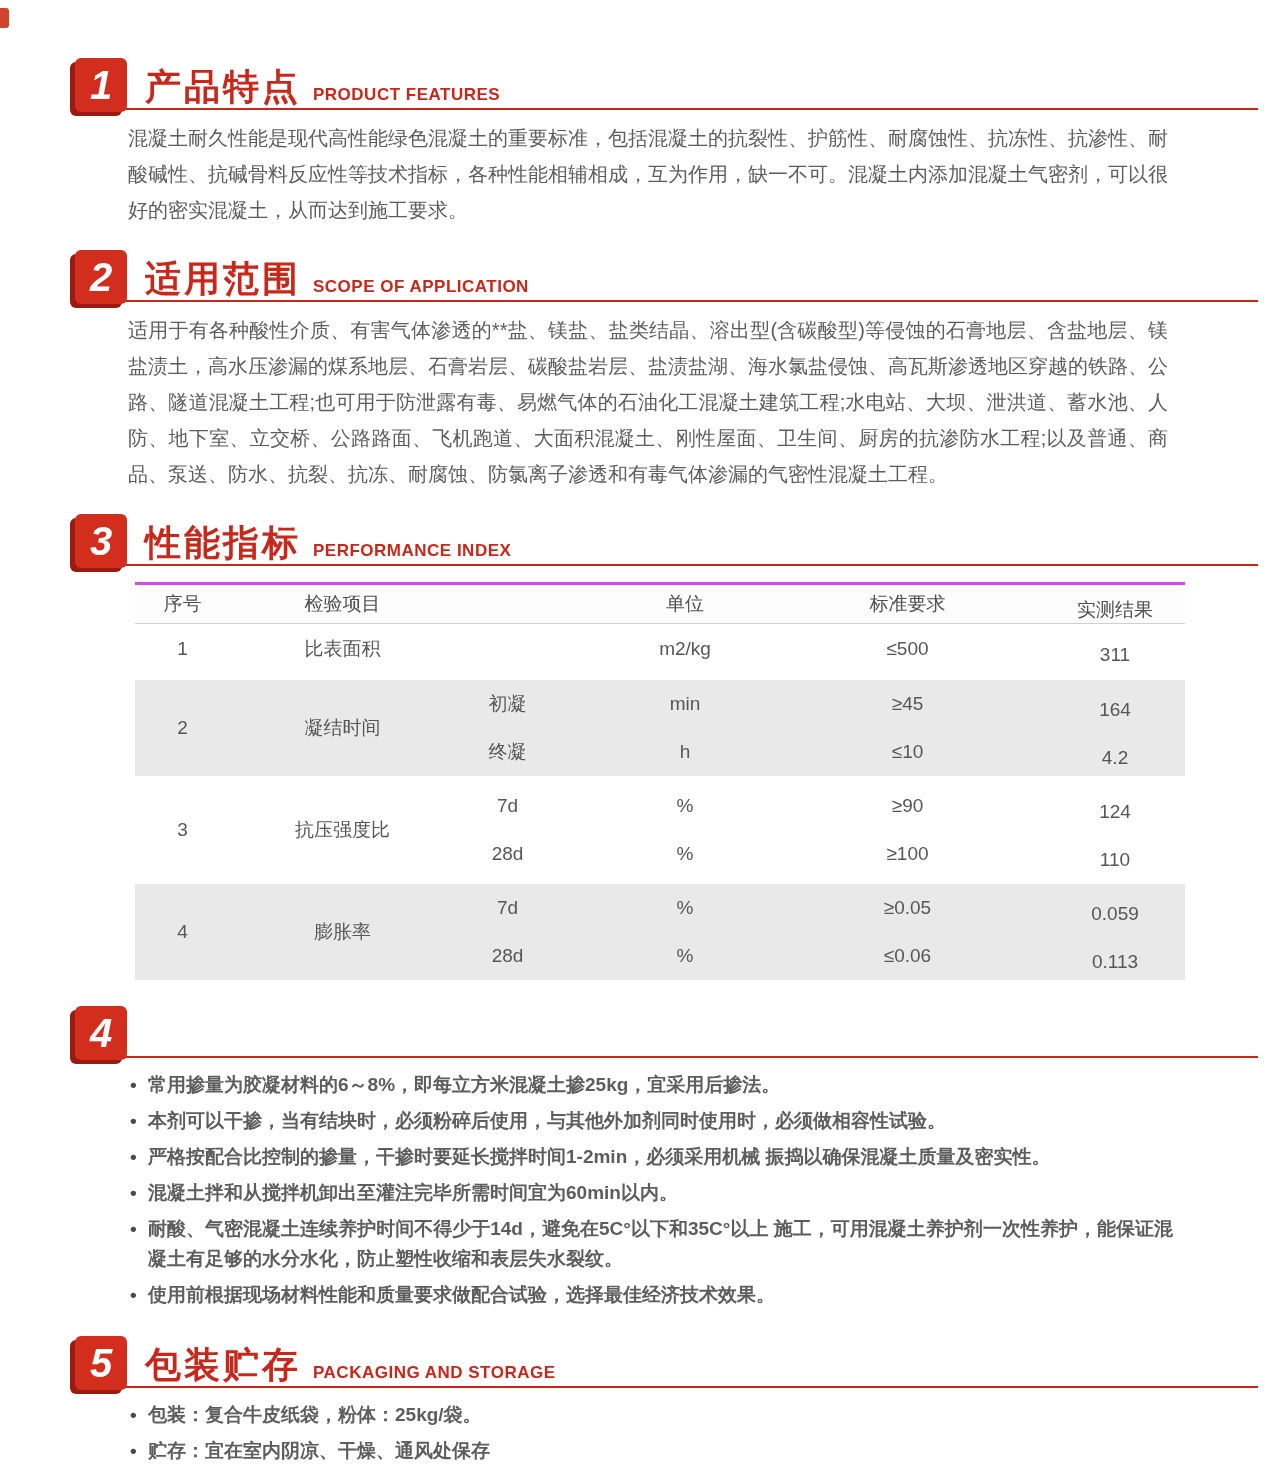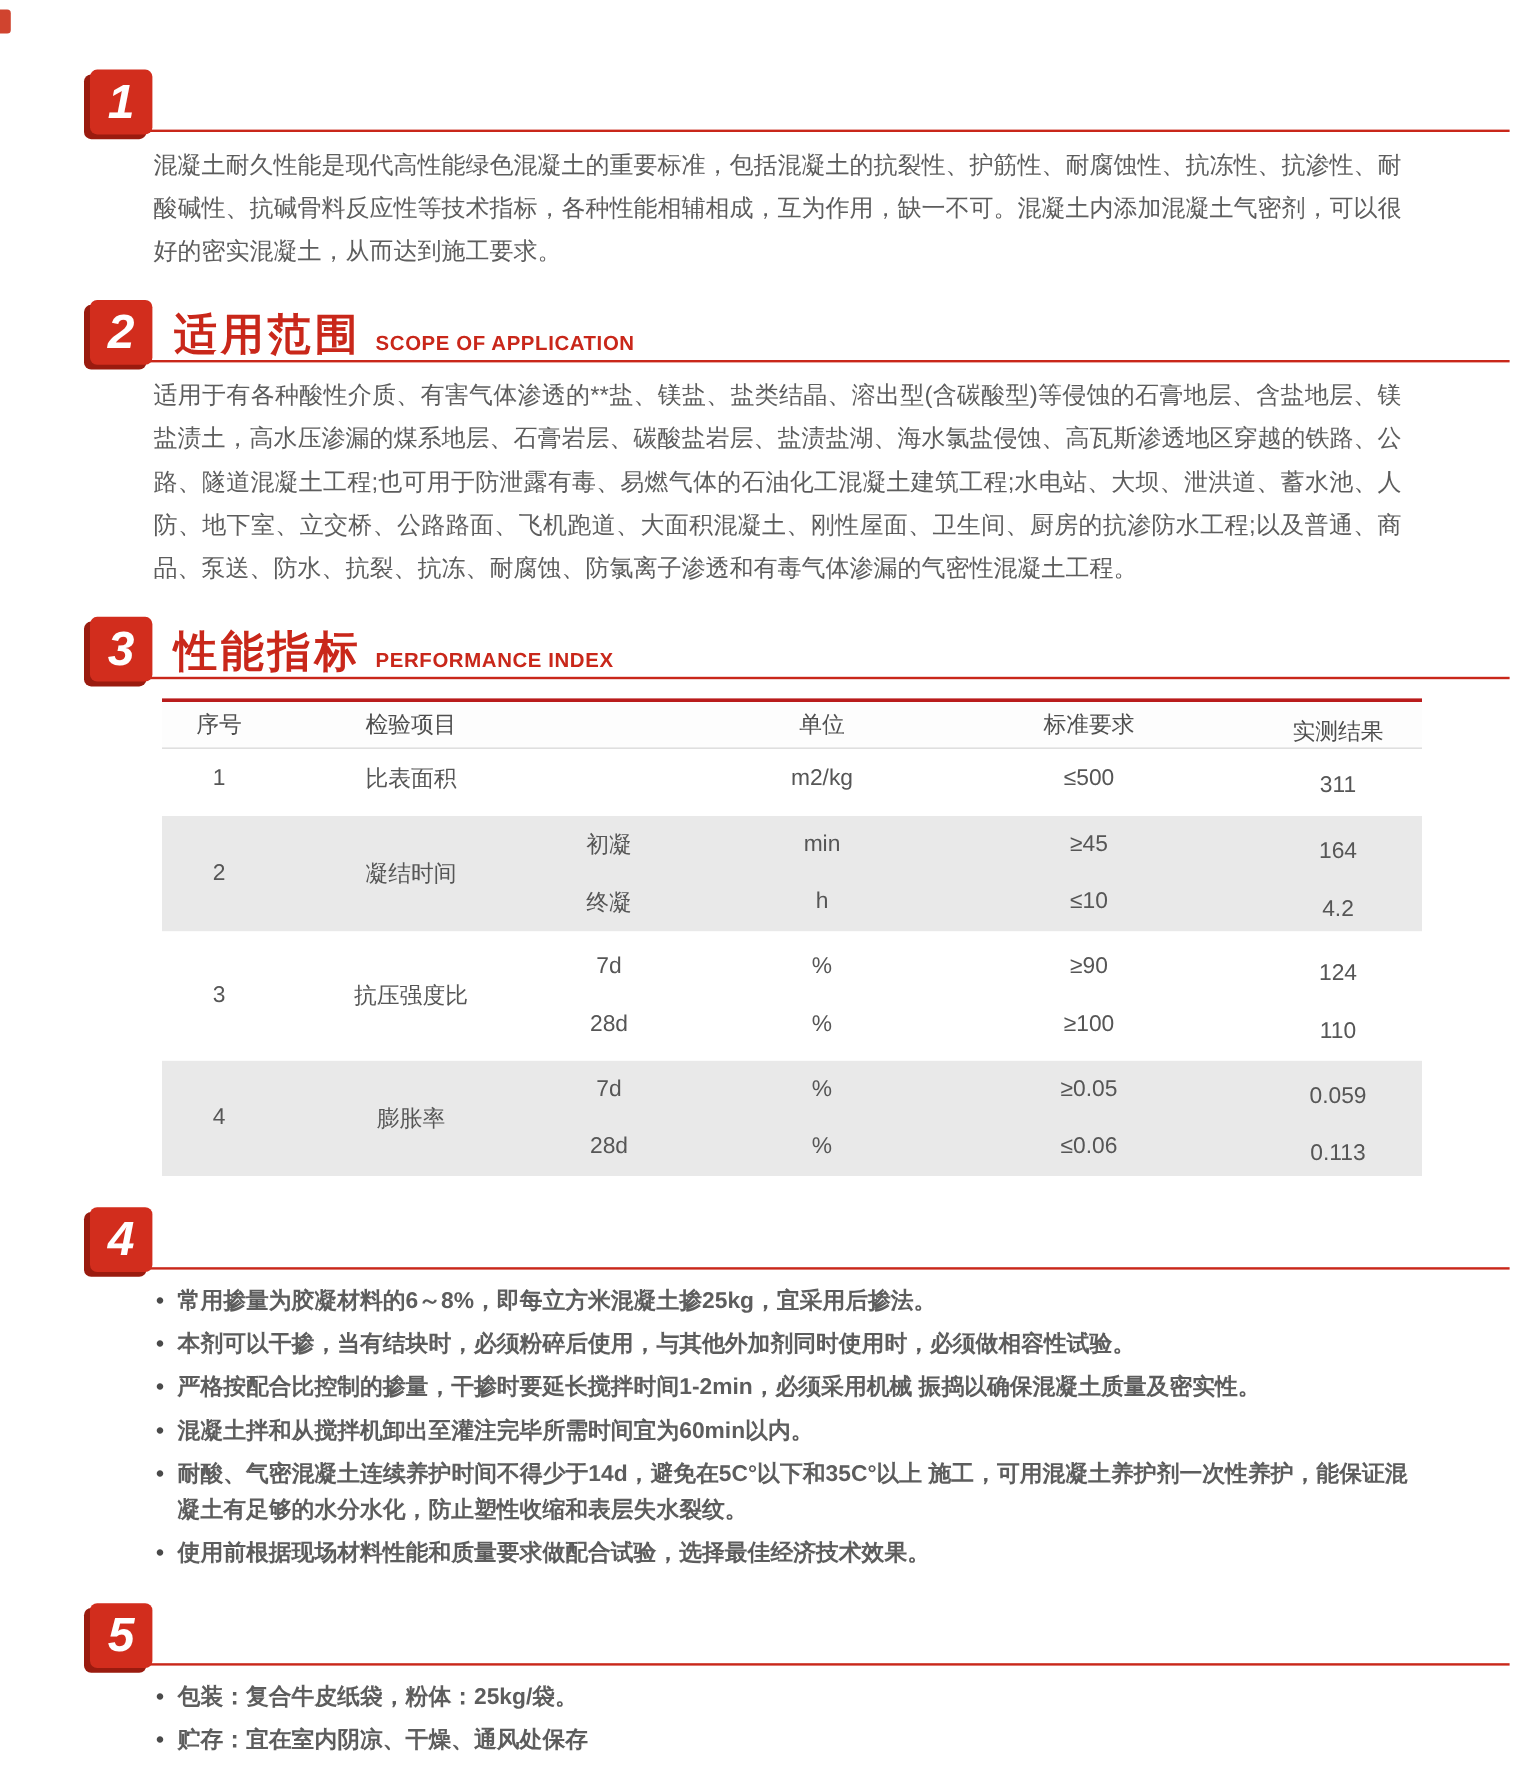--- a/index.html
+++ b/index.html
@@ -37,21 +37,21 @@
   .mt20{margin-top:20px;}
 
   
   .bullets{margin:12px 0 0 53px;width:1045px;font-weight:bold;}
   .bullet{position:relative;padding-left:20px;color:var(--body);font-size:19px;line-height:30px;margin-bottom:6px;text-align:justify;}
   .bullet::before{content:"•";position:absolute;left:2px;top:0;color:#4a4a4a;}
 
   
   .ptable{margin:16px 0 0 60px;width:1050px;color:#565656;font-size:19px;}
   .trow,.tblock{display:grid;grid-template-columns:95px 200px 130px 215px 230px 1fr;align-items:center;}
-  .thead{height:42px;border-top:3px solid #b91c1c;border-bottom:1px solid #cfcfcf;background:#fdfdfd;color:#4f4f4f;}
+  .thead{height:42px;border-top:3px solid #d946ef;border-bottom:1px solid #cfcfcf;background:#fdfdfd;color:#4f4f4f;}
   .rsimple{height:50px;background:#ffffff;}
   .tblock{grid-template-rows:48px 48px;margin-top:6px;}
   .tblock.gray{background:var(--gray);}
   .c{white-space:nowrap;text-align:center;}
   .c.no{text-align:center;}
   .c.item{padding-left:25px;}
   .c.sub{padding-left:25px;}
   .c.unit{padding-left:35px;}
   .c.std{padding-left:35px;}
   .c.res{padding-left:40px;margin-top:12px;}
@@ -61,20 +61,24 @@
 <body>
 
 <div class="page">
   <div class="corner-mark"></div>
 
   <section>
     <div class="sec-header">
       <div class="badge">
         <span>1</span>
       </div>
+      <div class="titles">
+        <span class="title-zh">产品特点</span>
+        <span class="title-en">PRODUCT FEATURES</span>
+      </div>
       <div class="underline"></div>
     </div>
     <p class="para">混凝土耐久性能是现代高性能绿色混凝土的重要标准，包括混凝土的抗裂性、护筋性、耐腐蚀性、抗冻性、抗渗性、耐酸碱性、抗碱骨料反应性等技术指标，各种性能相辅相成，互为作用，缺一不可。混凝土内添加混凝土气密剂，可以很好的密实混凝土，从而达到施工要求。</p>
   </section>
 
   <section>
     <div class="sec-header mt16">
       <div class="badge">
         <span>2</span>
       </div>
@@ -174,20 +178,24 @@
       <div class="bullet">耐酸、气密混凝土连续养护时间不得少于14d，避免在5C°以下和35C°以上 施工，可用混凝土养护剂一次性养护，能保证混凝土有足够的水分水化，防止塑性收缩和表层失水裂纹。</div>
       <div class="bullet">使用前根据现场材料性能和质量要求做配合试验，选择最佳经济技术效果。</div>
     </div>
   </section>
 
   <section>
     <div class="sec-header mt20">
       <div class="badge">
         <span>5</span>
       </div>
+      <div class="titles">
+        <span class="title-zh">包装贮存</span>
+        <span class="title-en">PACKAGING AND STORAGE</span>
+      </div>
       <div class="underline"></div>
     </div>
     <div class="bullets">
       <div class="bullet">包装：复合牛皮纸袋，粉体：25kg/袋。</div>
       <div class="bullet">贮存：宜在室内阴凉、干燥、通风处保存</div>
     </div>
   </section>
 </div>
 
 </body></html>

